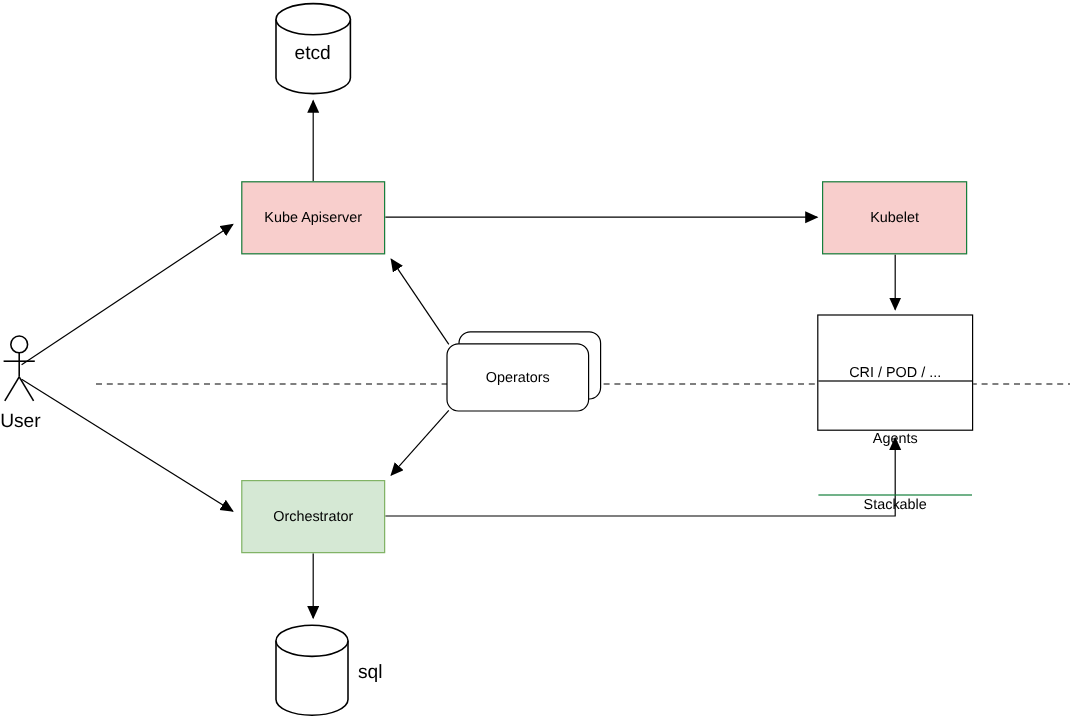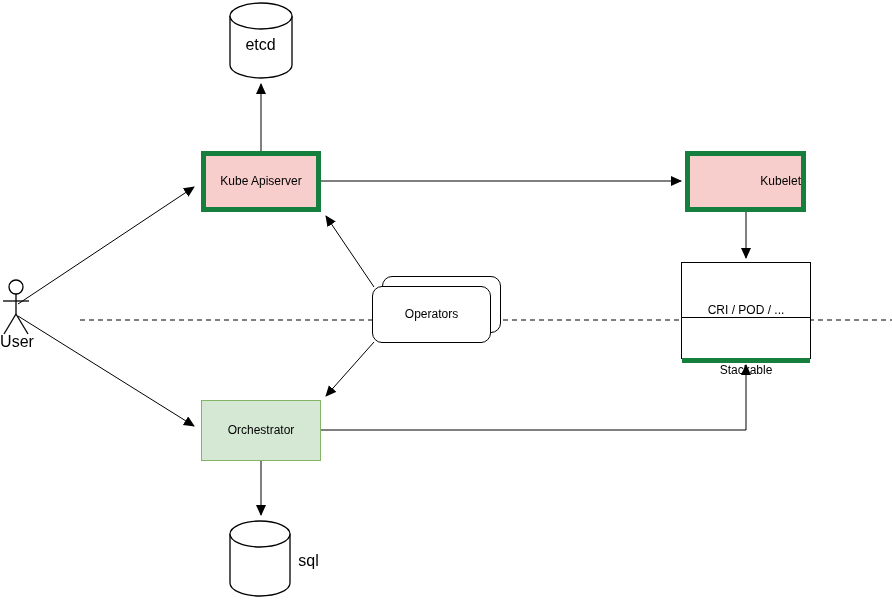--- a/index.html
+++ b/index.html
@@ -16,54 +16,54 @@
   .svg-layer { position: absolute; left: 0; top: 0; width: 892px; height: 601px; }
   .node {
     position: absolute;
     display: flex;
     align-items: center;
     justify-content: center;
     text-align: center;
     font-size: 12px;
     line-height: 1.2;
   }
-  .node-red   { background: #f8cecc; border: 5px solid #15803d; }
+  .node-red   { background: #f8cecc; border: 1px solid #15803d; }
   .node-green { background: #d5e8d4; border: 1px solid #82b366; }
 
   .kube-apiserver { left: 201px; top: 151px; width: 120px; height: 61px; }
-  .kubelet        { left: 685px; top: 151px; width: 121px; height: 61px; justify-content: flex-end; }
+  .kubelet        { left: 685px; top: 151px; width: 121px; height: 61px; }
   .orchestrator   { left: 201px; top: 400px; width: 120px; height: 61px; }
 
   .agents-stack {
     position: absolute; left: 681px; top: 262px; width: 130px; height: 97px;
     background: #ffffff; border: 1px solid #000000;
     display: flex; flex-direction: column;
   }
   .agents-stack .row {
     display: flex; align-items: center; justify-content: center; font-size: 12px; margin-top: 40px;
   }
   .agents-stack .row-header { height: 19px; border-bottom: 1px solid #000000; }
   .agents-stack .row-body   { flex: 1; }
-  .agents-stack .row-footer { height: 20px; border-top: 5px solid #15803d; }
+  .agents-stack .row-footer { height: 20px; border-top: 1px solid #15803d; }
 
   .operators-back {
     position: absolute; left: 382px; top: 276px; width: 119px; height: 57px;
     background: #ffffff; border: 1px solid #000000; border-radius: 10px;
   }
   .operators-front {
     position: absolute; left: 372px; top: 286px; width: 119px; height: 57px;
     background: #ffffff; border: 1px solid #000000; border-radius: 10px;
   }
 
   .shape-label {
     position: absolute; text-align: center; font-size: 16px; color: #000000;
   }
   .etcd-label { left: 230px; top: 36px;  width: 61px; }
   .sql-label  { left: 230px; top: 552px; width: 61px; margin-left: 48px; }
-  .user-label { left: 0px;   top: 333px; width: 34px; }
+  .user-label { left: 0px;   top: 343px; width: 34px; }
 </style>
 </head>
 <body>
 
 <div class="canvas">
 
   <svg class="svg-layer" viewBox="0 0 892 601" xmlns="http://www.w3.org/2000/svg">
     <defs>
       <marker id="arrow" markerUnits="userSpaceOnUse" markerWidth="12" markerHeight="12" refX="10" refY="5" orient="auto">
         <path d="M 0 0 L 11 5 L 0 10 Z" fill="#000000"></path>
@@ -110,20 +110,23 @@
   </div>
 
   <div class="node node-red kubelet">
     <span>Kubelet</span>
   </div>
 
   <div class="agents-stack">
     <div class="row row-header">
       <span>CRI / POD / ...</span>
     </div>
+    <div class="row row-body">
+      <span>Agents</span>
+    </div>
     <div class="row row-footer">
       <span>Stackable</span>
     </div>
   </div>
 
   <div class="operators-back"></div>
   <div class="node node-green orchestrator">
     <span>Orchestrator</span>
   </div>
 

